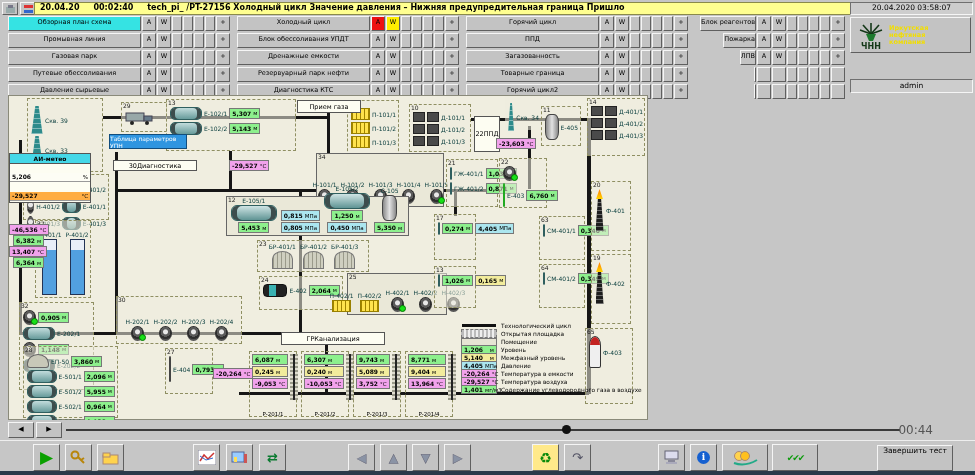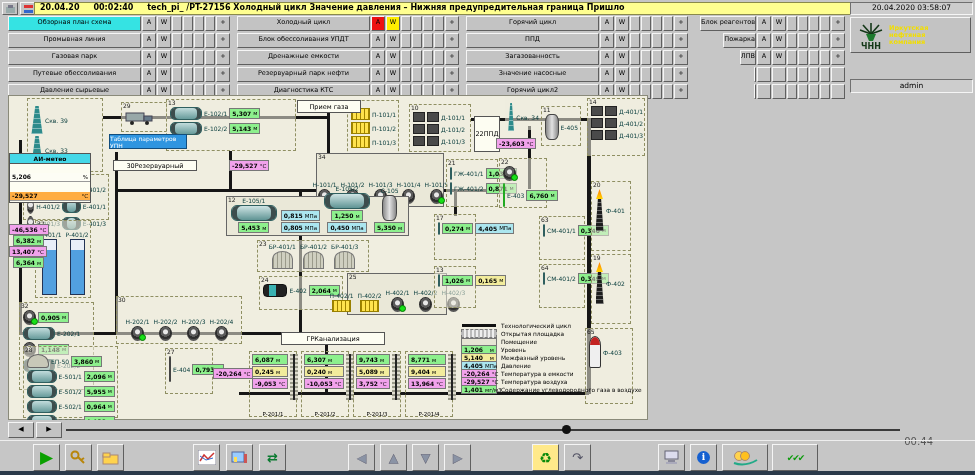--- a/index.html
+++ b/index.html
@@ -84,21 +84,21 @@
   .lrow .lt{font-size:5.8px;white-space:nowrap;}
   .sw-line{width:34px;height:3px;background:#111;}
   .sw-hatch{width:34px;height:7px;border:1px dashed #777;background:repeating-linear-gradient(90deg,#bbb 0 2px,#eee 2px 4px);}
   .sw-plain{width:34px;height:6px;border:1px solid #777;background:#e6e4d4;}
   .lrow .chip{width:36px;justify-content:space-between;box-sizing:border-box;flex:none;}
   
   #playrow{position:absolute;left:0;top:420px;width:975px;height:18px;background:#c6c6c6;}
   .pbtn{position:absolute;top:2px;width:24px;height:14px;font-size:7px;text-align:center;line-height:13px;}
   #track{position:absolute;left:66px;top:9px;width:834px;height:2px;background:#3a3a3a;}
   #thumb{position:absolute;top:5px;width:9px;height:9px;border-radius:50%;background:#111;}
-  #time-label{position:absolute;right:42px;top:16px;font-size:10px;color:#555;}
+  #time-label{position:absolute;right:42px;top:3px;font-size:12px;color:#555;}
   #toolbar{position:absolute;left:0;top:440px;width:975px;height:31px;border-top:1px solid #eee;}
   .tbtn{position:absolute;top:3px;width:25px;height:25px;display:flex;align-items:center;justify-content:center;font-size:13px;cursor:pointer;overflow:hidden;}
   .tbtn.wide{width:44px;}
   .tbtn.hl{background:#ffe98a;}
   #finish-btn{position:absolute;top:4px;width:74px;height:24px;font-size:7.5px;text-align:center;}
   #bottom-strip{position:absolute;left:0;top:471px;width:975px;height:4px;background:#2b3a4a;}
   .ic-play{color:#0aa000;font-size:17px;line-height:25px;}
   .ic-arrow{color:#8a93a5;font-size:12px;-webkit-text-stroke:.5px #667;}
   .ic-rec{color:#0a8a0a;font-size:14px;}
   .ic-redo{color:#556;font-size:13px;}
@@ -256,21 +256,21 @@
         <div class="navbtn b3">Загазованность</div>
         <div class="ncell b3">A</div>
         <div class="ncell b3">W</div>
         <div class="ncell sm b3"></div>
         <div class="ncell sm b3"></div>
         <div class="ncell sm b3"></div>
         <div class="ncell sm b3"></div>
         <div class="ncell b3">+</div>
       </div>
       <div class="navrow">
-        <div class="navbtn b3">Значение насосные</div>
+        <div class="navbtn b3">Товарные граница</div>
         <div class="ncell b3">A</div>
         <div class="ncell b3">W</div>
         <div class="ncell sm b3"></div>
         <div class="ncell sm b3"></div>
         <div class="ncell sm b3"></div>
         <div class="ncell sm b3"></div>
         <div class="ncell b3">+</div>
       </div>
       <div class="navrow">
         <div class="navbtn b3">Горячий цикл2</div>
@@ -910,21 +910,21 @@
             <span class="u">м</span>
           </span>
         </div>
       </div>
     </div>
     <div class="labelbox" style="left: 288px; top: 4px; width: 64px; height: 13px; position: absolute;">
       <span>Прием газа</span>
     </div>
     <div class="labelbox" style="left: 104px; top: 64px; width: 84px; height: 11px; position: absolute;">
       <span class="tag" style="left: -10px;">30</span>
-      <span>Резервуарный</span>
+      <span>Диагностика</span>
     </div>
     <div class="labelbox" style="left: 465px; top: 20px; width: 26px; height: 36px; position: absolute;">
       <span class="tag" style="left: -10px;">22</span>
       <span>ППД</span>
     </div>
     <div class="labelbox" style="left: 272px; top: 236px; width: 104px; height: 13px; position: absolute;">
       <span class="tag" style="left: -10px;">ГР</span>
       <span>Канализация</span>
     </div>
     <div class="tankwrap" style="left: 240px; top: 255px; width: 48px; height: 66px; position: absolute;">
@@ -1121,20 +1121,21 @@
 
 <div id="playrow">
   <div class="pbtn b3" style="left:8px">◀</div>
   <div class="pbtn b3" style="left:36px">▶</div>
   <div id="track"></div>
   <div id="thumb" style="left: 562.4px;"></div>
   <div id="time-label">00:44</div>
 </div>
 
 <div id="toolbar">
+  <div id="finish-btn" class="b3" style="left: 877px;">Завершить тест</div>
 <div class="tbtn b3" style="left: 33px;">
       <span class="ic-play">▶</span>
     </div>
     <div class="tbtn b3" style="left: 65px;">
       <svg width="17" height="17">
         <circle cx="5" cy="6" r="3.5" fill="none" stroke="#b8860b" stroke-width="2"></circle>
         <path d="M8 8 L14 14 M11 11 L14 9" stroke="#b8860b" stroke-width="2" fill="none"></path>
       </svg>
     </div>
     <div class="tbtn b3" style="left: 97px;">

